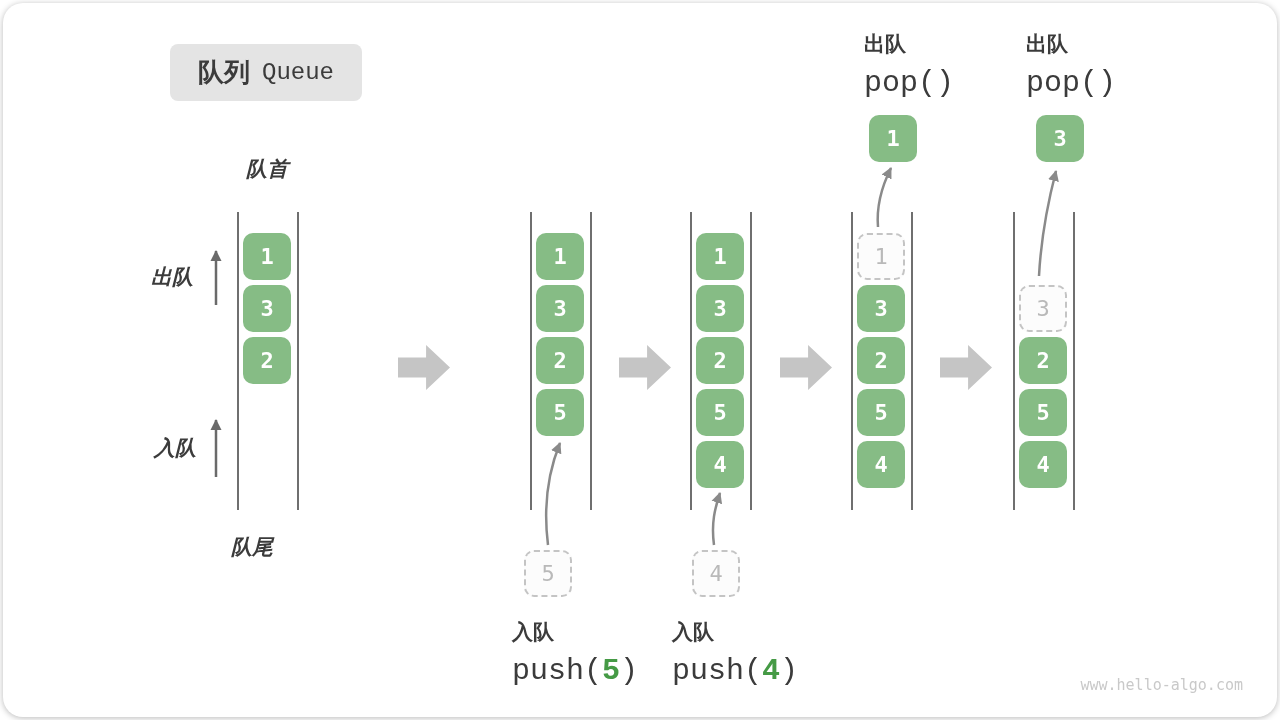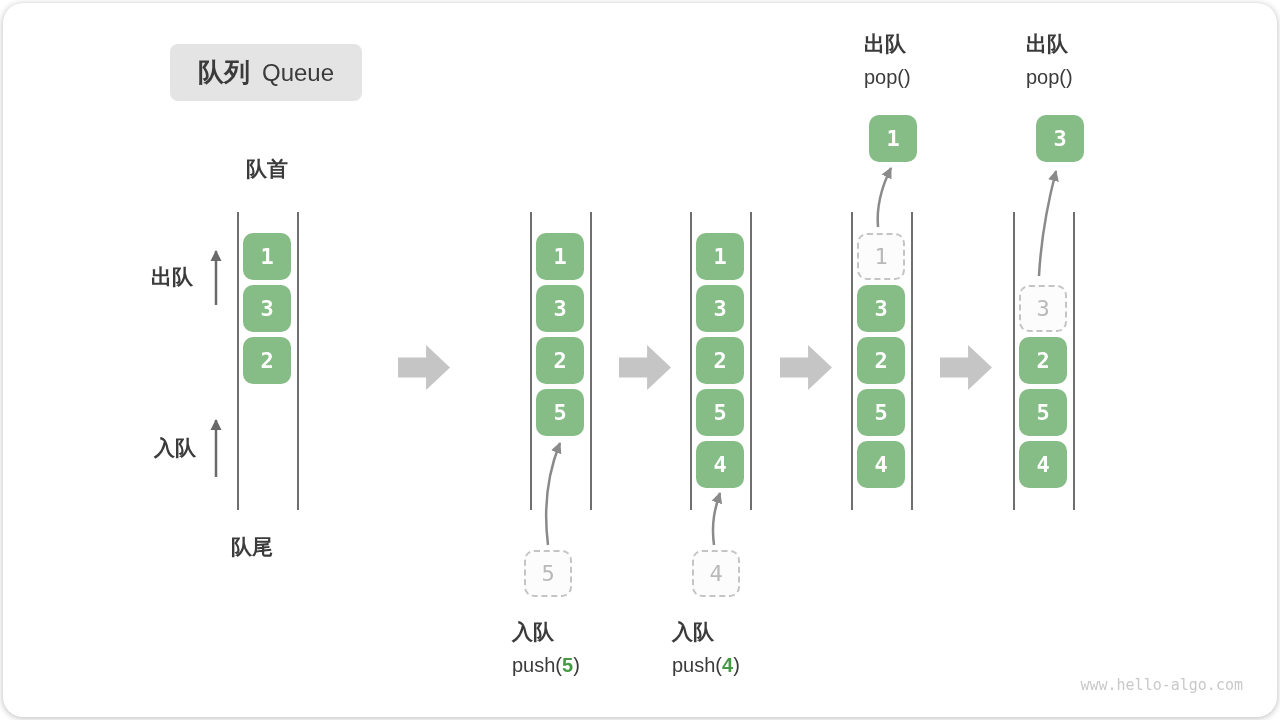--- a/index.html
+++ b/index.html
@@ -12,24 +12,25 @@
     background:var(--card-bg,#fff);border-radius:20px;
     box-shadow:0 1px 6px rgba(0,0,0,0.28);
   }
   #stage{position:absolute;left:0;top:0;width:1280px;height:720px;}
   .title-box{
     position:absolute;left:170px;top:44px;width:192px;height:57px;
     background:var(--title-bg,#E4E4E4);border-radius:8px;
     display:flex;align-items:center;justify-content:center;gap:12px;
   }
   .title-zh{font-size:26px;font-weight:700;color:var(--label-text,#3B3B3B);}
-  .title-en{font-family:Liberation Sans, sans-serif;font-size:24px;color:var(--label-text,#3B3B3B);}
+  .title-en{font-family:Liberation Mono, monospace;font-size:24px;color:var(--label-text,#3B3B3B);}
   .side-label{
     position:absolute;font-size:21px;font-weight:700;color:var(--label-text,#3B3B3B);
     white-space:nowrap;
+    font-style:italic;
   }
   #label-front{left:237px;top:155px;width:60px;text-align:center;}
   #label-rear{left:222px;top:533px;width:60px;text-align:center;}
   #label-dequeue{left:151px;top:263px;}
   #label-enqueue{left:154px;top:434px;}
   .rail{position:absolute;width:1.5px;background:var(--rail,#6F6F6F);}
   .cell{
     position:absolute;box-sizing:border-box;width:48px;height:47px;border-radius:10px;
     background:var(--cell-fill,#86BC85);color:var(--cell-text,#fff);
     font-family:"DejaVu Sans Mono",monospace;font-size:22px;font-weight:700;
@@ -43,21 +44,21 @@
     position:absolute;width:52px;height:45px;background:var(--flow-arrow,#C5C5C5);
     clip-path:polygon(0 28%,54% 28%,54% 0,100% 50%,54% 100%,54% 72%,0 72%);
   }
   #arrow-layer{position:absolute;left:0;top:0;}
   .pointer{fill:none;stroke:var(--pointer-arrow,#8A8A8A);stroke-width:2.5;}
   .side-arrow{stroke:var(--side-arrow,#6A6A6A);stroke-width:2.5;}
   .ah-gray{fill:var(--pointer-arrow,#8A8A8A);}
   .ah-dark{fill:var(--side-arrow,#6A6A6A);}
   .caption{position:absolute;white-space:nowrap;}
   .cap-action{font-size:21px;font-weight:700;color:var(--label-text,#3B3B3B);margin-bottom:8px;}
-  .cap-code{font-family:Liberation Sans, sans-serif;font-size:20px;color:var(--code-text,#3B3B3B);}
+  .cap-code{font-family:Liberation Mono, monospace;font-size:30px;color:var(--code-text,#3B3B3B);}
   .cap-code .accent{color:var(--code-accent,#459A45);font-weight:700;}
   .watermark{
     position:absolute;right:37px;top:676px;
     font-family:"DejaVu Sans Mono",monospace;font-size:15px;
     color:var(--watermark-text,#C9C9C9);
   }
 </style>
 </head>
 <body>
 

